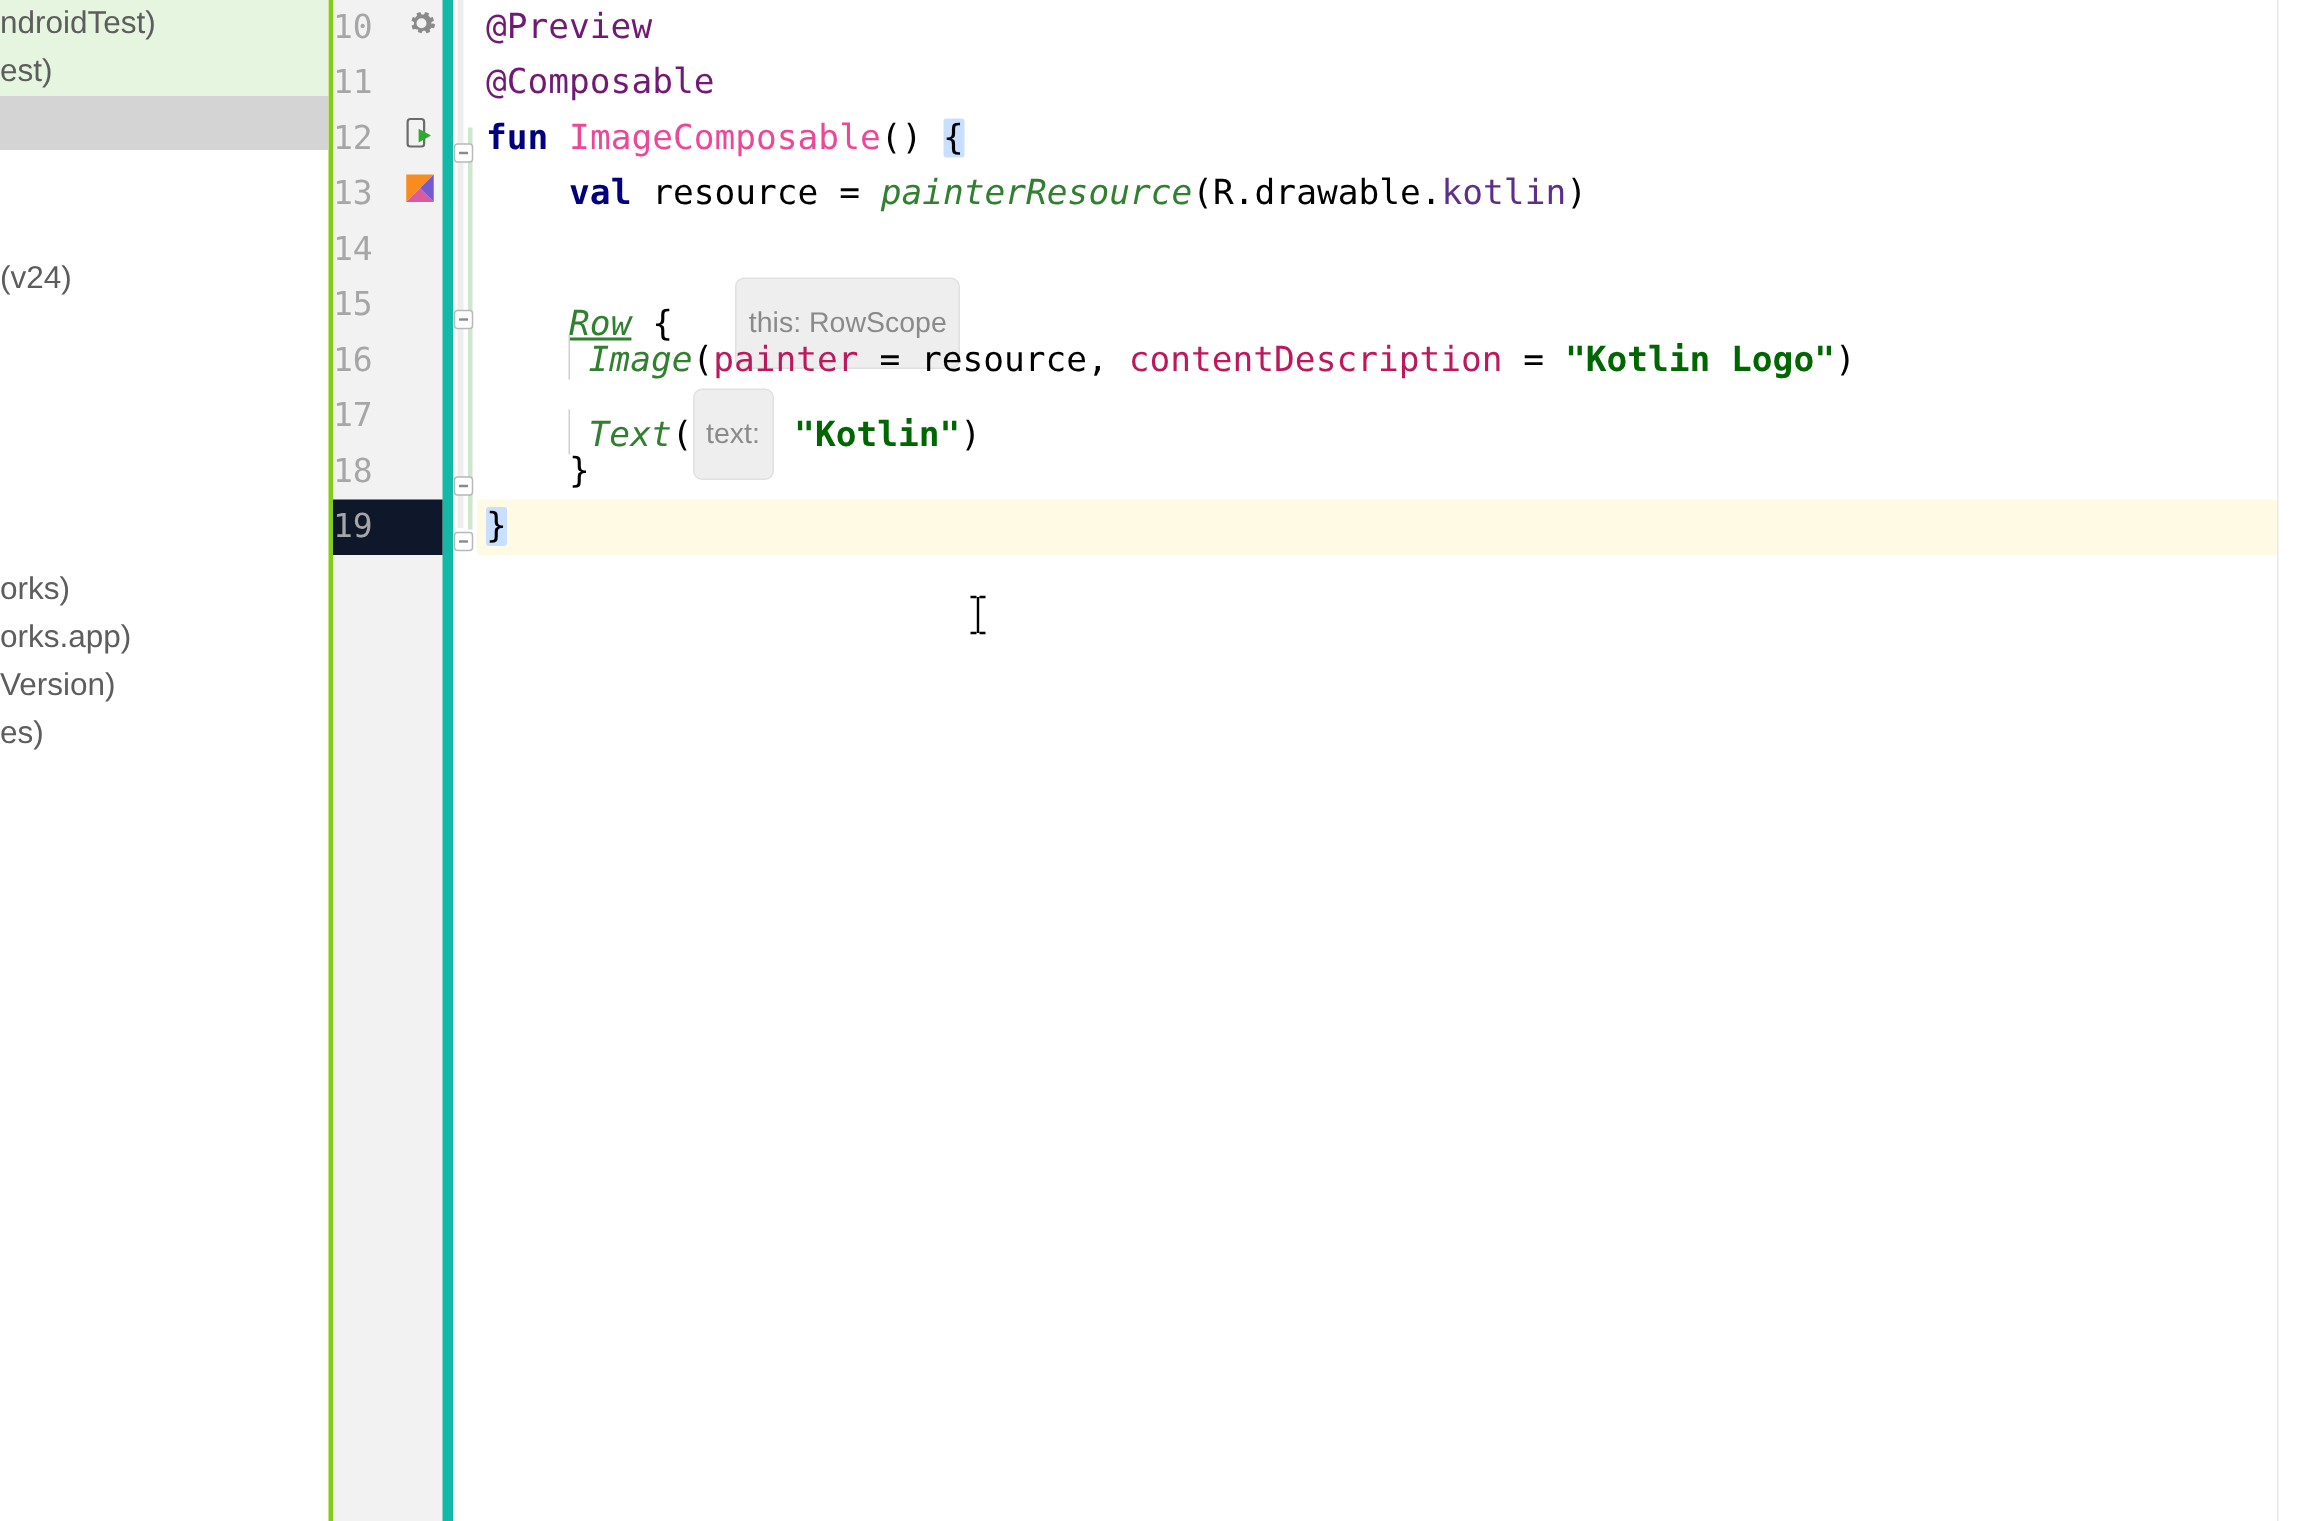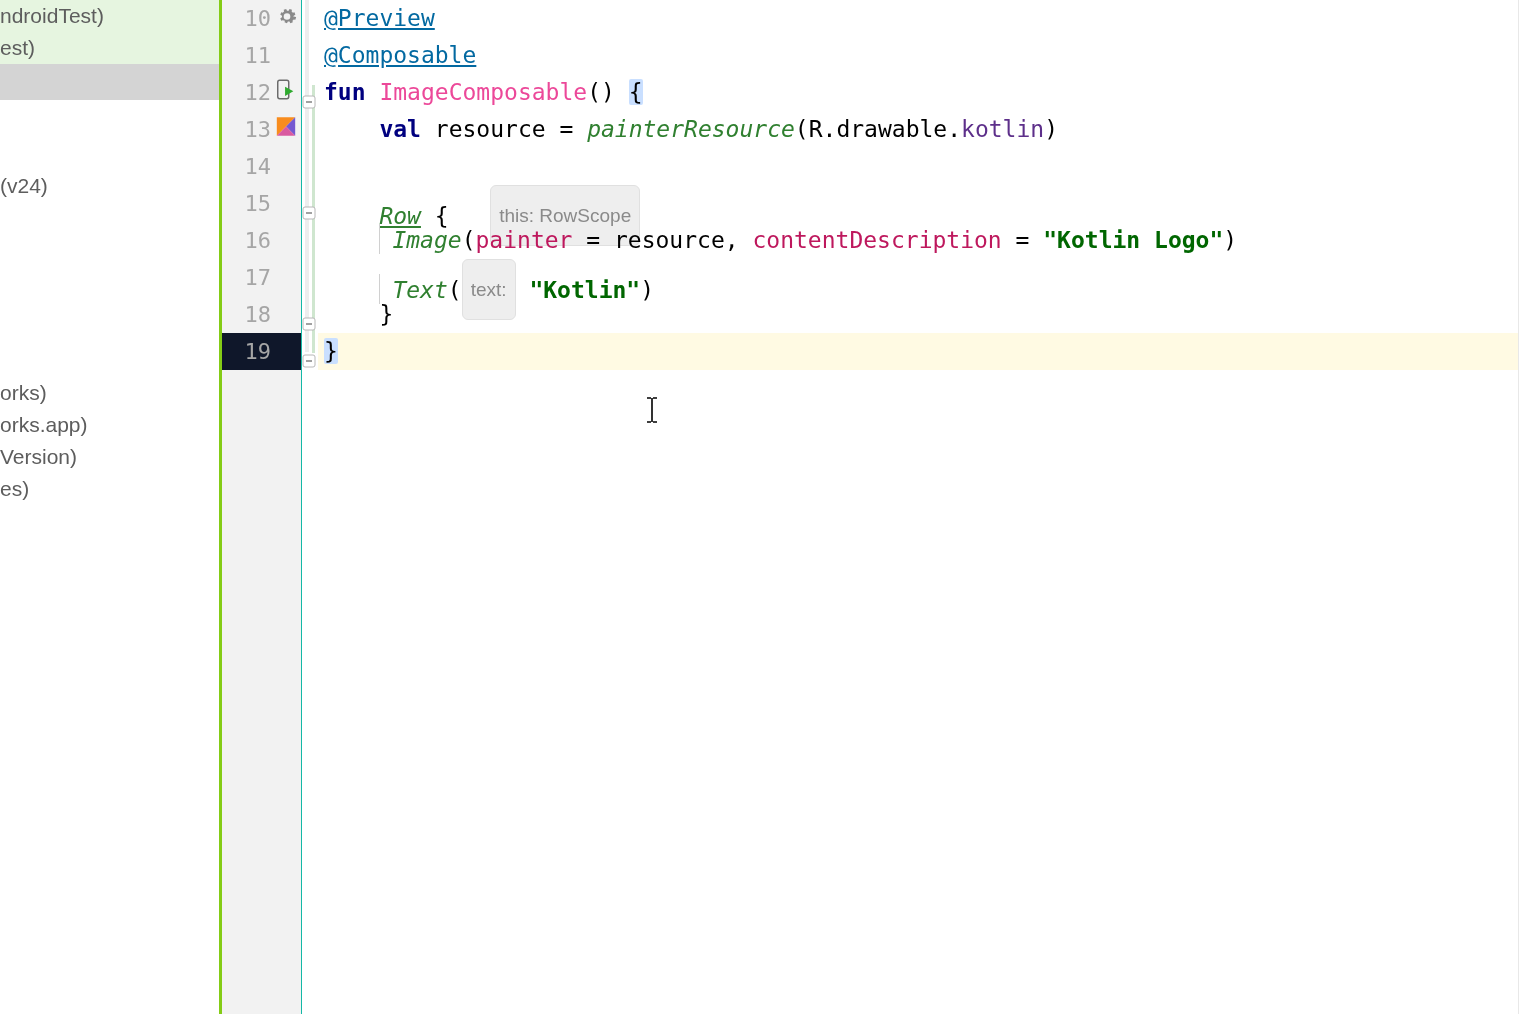--- a/index.html
+++ b/index.html
@@ -7,37 +7,37 @@
   .root { display: flex; width: 1534px; height: 1014px; }
   
   .sidebar { width: 222px; flex: 0 0 222px; background: #ffffff; border-right: 3px solid #84cc16; font-family: -apple-system, "Segoe UI", sans-serif; color: #5d5d5d; font-size: 21px; overflow: hidden; position: relative; }
   .sb-item { padding: 4px 4px 4px 0; white-space: nowrap; }
   .sb-top1 { background: #e6f5e0; }
   .sb-top2 { background: #e6f5e0; }
   .sb-sel  { background: #d4d4d4; }
   .sb-gap  { height: 70px; }
   .sb-mid  { height: 175px; }
   
-  .gutter { width: 80px; flex: 0 0 80px; background: #f2f2f2; border-right: 1px solid #14b8a6; font-size: 22px; color: #a6a6a6; text-align: right; }
+  .gutter { width: 80px; flex: 0 0 80px; background: #f2f2f2; border-right: 7px solid #14b8a6; font-size: 22px; color: #a6a6a6; text-align: left; }
   .g-row { height: 37px; line-height: 37px; padding-right: 30px; position: relative; }
   .g-hl  { background: #0f172a; }
   .gear, .run, .kotlin-ic {
     position: absolute; top: 50%; right: 4px; transform: translateY(-50%);
   }
   
   .foldcol { width: 16px; flex: 0 0 16px; background: #ffffff; position: relative; }
   .fold-strip { position:absolute; left:3px; top:0; width:4px; height:352px; background:#eeeeee; }
   .fold-v { position:absolute; left:10px; width:3px; background:#cfe6cf; }
   .fv-a { top:85px; height:268px; }
   .fold-mark { position:absolute; left:0; width:14px; height:14px; }
   
   .editor { flex: 1 1 auto; background: #ffffff; position: relative; font-size: 23px; line-height: 37px; }
   .ed-row { height: 37px; padding-left: 6px; white-space: pre; }
   .ed-hl  { background: #fffae3; }
-  .tok-ann  { color:#0369a1;text-decoration:underline; }
+  .tok-ann  { color:#701a75; }
   .tok-kw   { color:#00007f; font-weight:bold; }
   .tok-fn   { color:#ec4899; }
   .tok-call { color:#308030; font-style:italic; }
   .tok-callu{ color:#308030; font-style:italic; text-decoration: underline; margin-top: 24px; }
   .tok-par  { color:#be185d; }
   .tok-str  { color:#006600; font-weight:bold; }
   .tok-prop { color:#5d2f8a; }
   .brace-hi { background:#c9dfff; border-radius:2px; }
   .hint { display:inline-block; background:#eeeeee; border:1px solid #e0e0e0; border-radius:6px; color:#8a8a8a; font-family:-apple-system,sans-serif; font-size:19px; padding:16px 8px; line-height:27px; vertical-align:2px; }
   .blink-guide { display:inline-block; width:1px; height:30px; background:#d0d0d0; vertical-align:-6px; margin-right:12px; }

